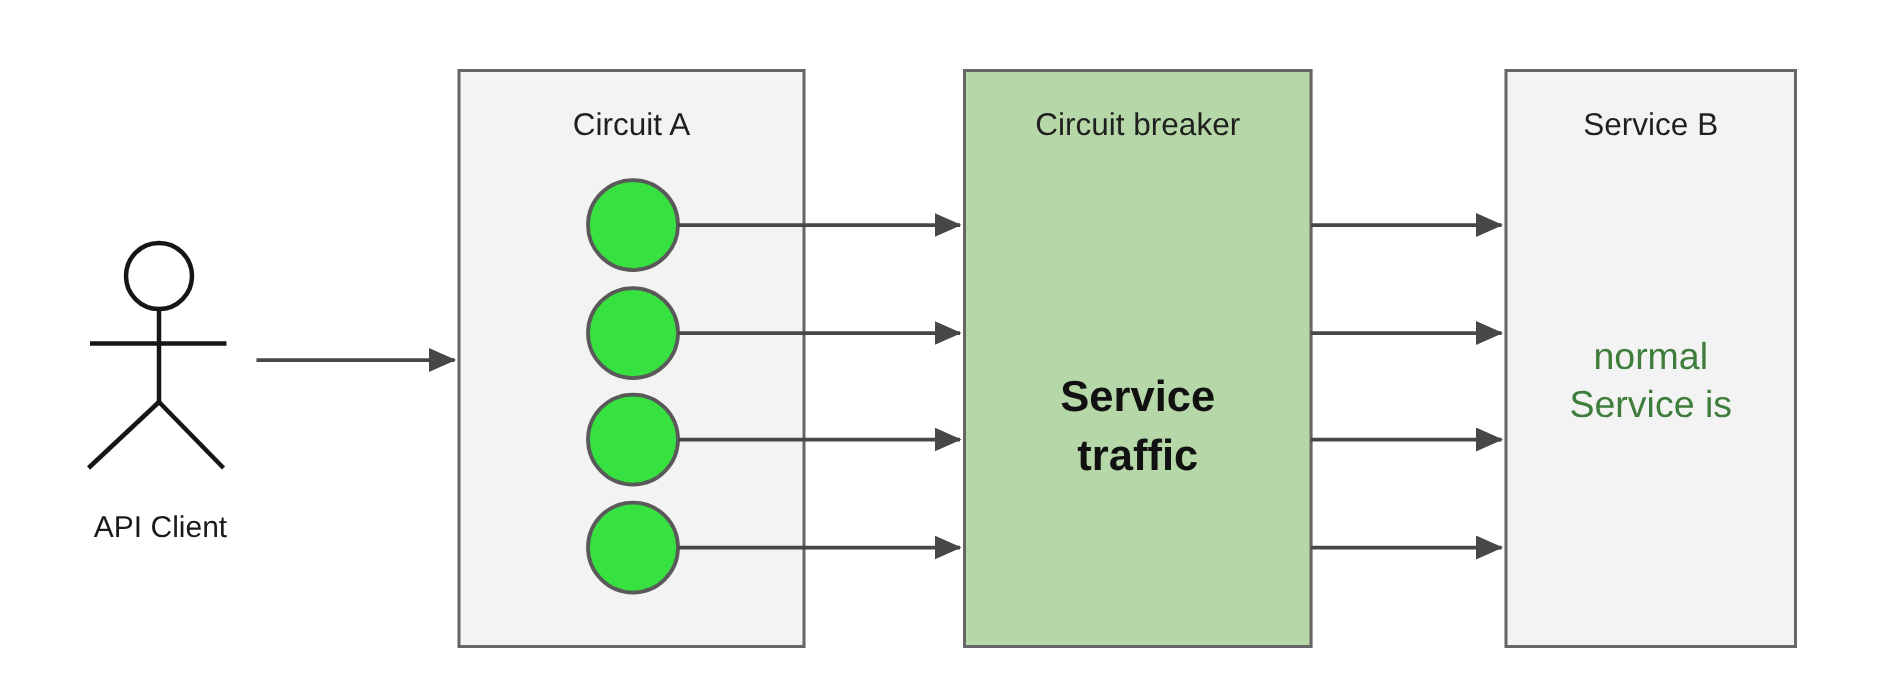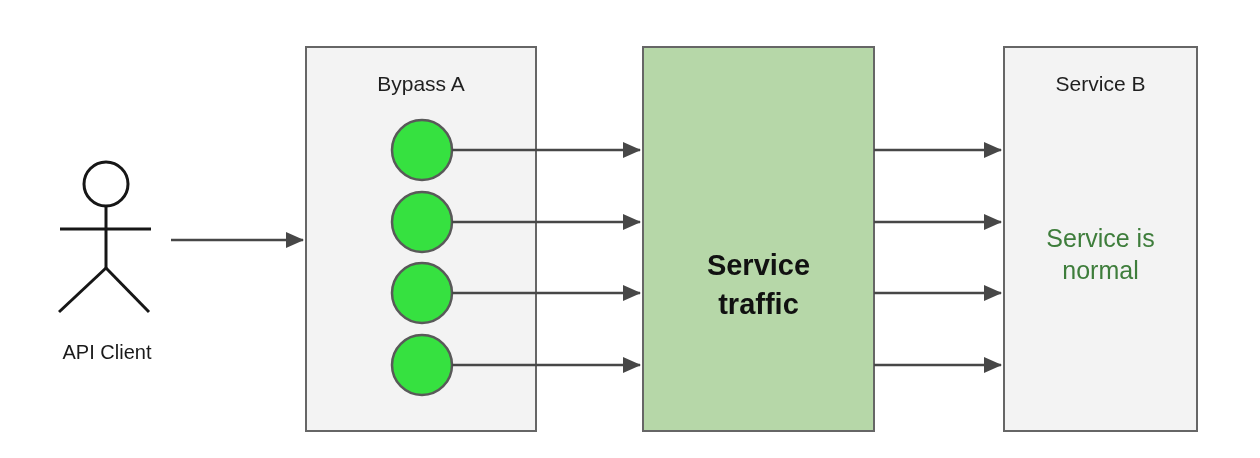--- a/index.html
+++ b/index.html
@@ -70,35 +70,36 @@
   .stick{stroke:#161616;stroke-width:3;fill:none;}
   .arrow-line{stroke:var(--arrow);stroke-width:2.5;}
   .instance{fill:var(--instance-fill);stroke:var(--instance-border);stroke-width:2.5;}
 </style>
 </head>
 <body>
 
 <div class="canvas">
 
   <div class="box service-a">
-    <div class="box-title">Bypass A</div>
+    <div class="box-title">Circuit A</div>
   </div>
 
   <div class="box breaker">
+    <div class="box-title">Circuit breaker</div>
     <div class="breaker-body">
       <div>Service</div>
       <div>traffic</div>
     </div>
   </div>
 
   <div class="box service-b">
     <div class="box-title">Service B</div>
     <div class="status-text">
+      <div>normal</div>
       <div>Service is</div>
-      <div>normal</div>
     </div>
   </div>
 
   <div class="actor-label">API Client</div>
 
   <svg class="overlay" width="1260" height="458" viewBox="0 0 1260 458">
     <defs>
       <marker id="arrowhead" markerUnits="userSpaceOnUse" markerWidth="22" markerHeight="18" refX="17" refY="8" orient="auto">
         <path d="M0,0 L18,8 L0,16 Z" style="fill:var(--arrow)"></path>
       </marker>

